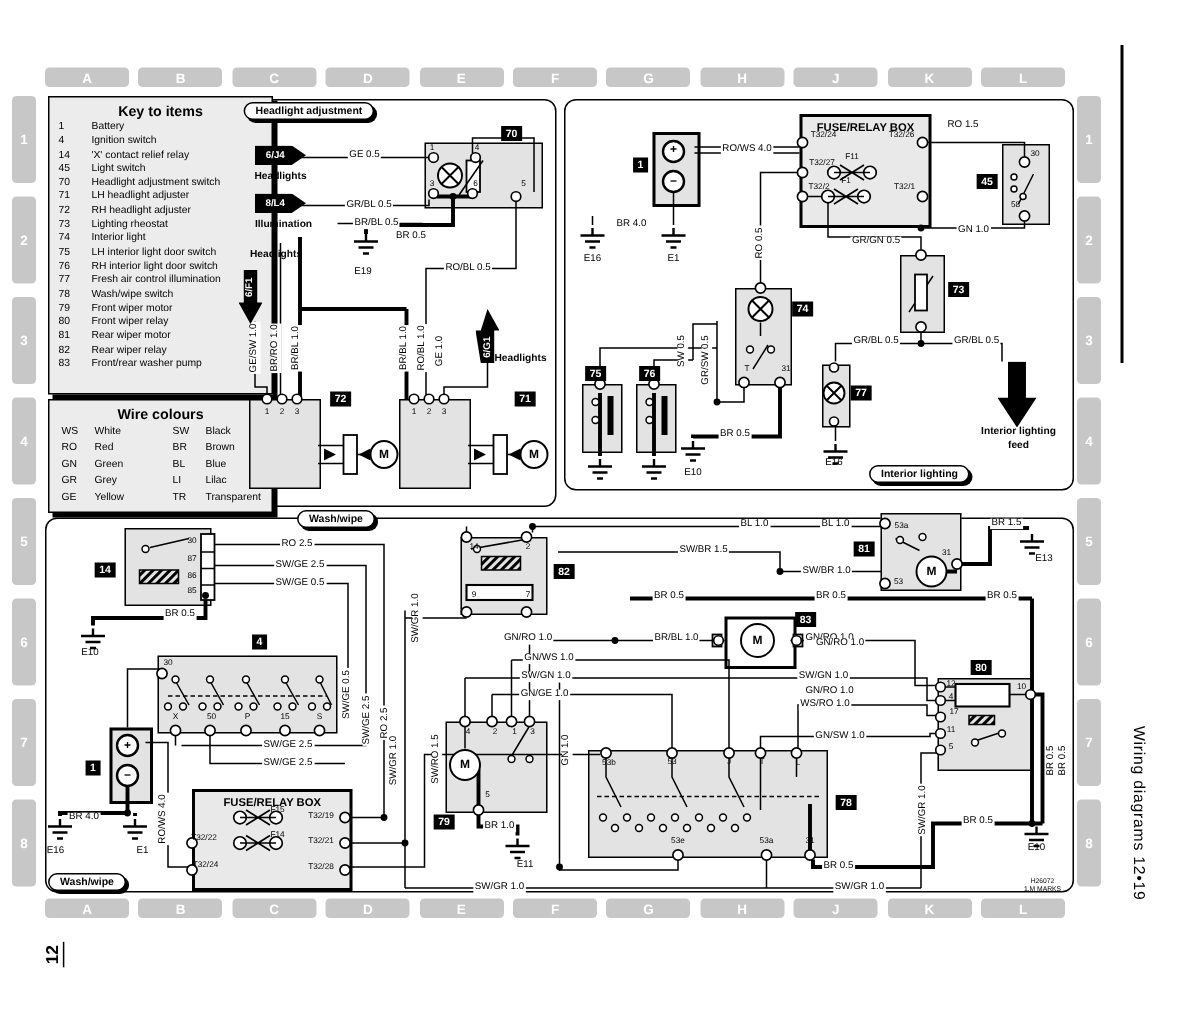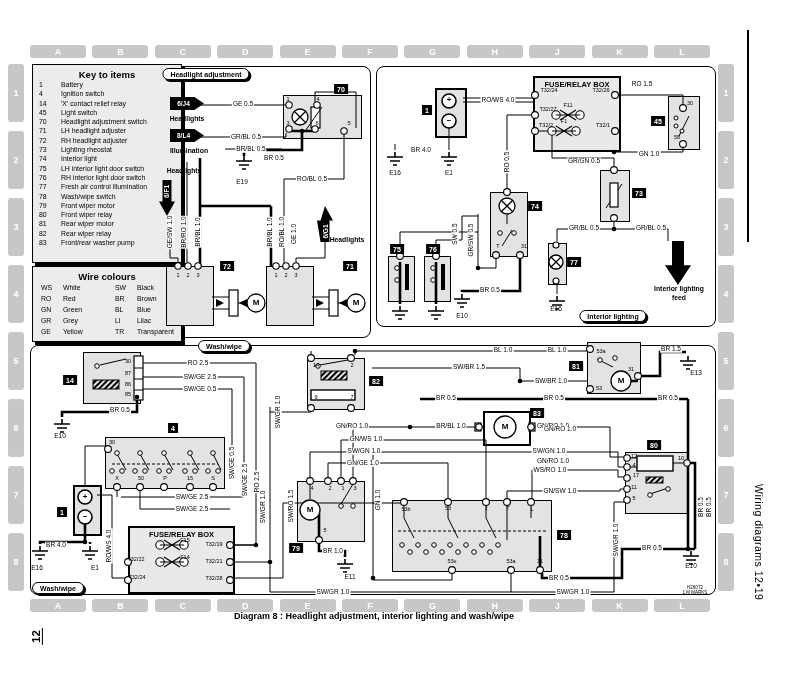--- a/index.html
+++ b/index.html
@@ -698,17 +698,16 @@
       <div class="gtab" style="left: 8px; top: 332px; width: 16px; height: 58px;">5</div>
       <div class="gtab" style="left: 718px; top: 332px; width: 16px; height: 58px;">5</div>
       <div class="gtab" style="left: 8px; top: 399px; width: 16px; height: 58px;">6</div>
       <div class="gtab" style="left: 718px; top: 399px; width: 16px; height: 58px;">6</div>
       <div class="gtab" style="left: 8px; top: 466px; width: 16px; height: 58px;">7</div>
       <div class="gtab" style="left: 718px; top: 466px; width: 16px; height: 58px;">7</div>
       <div class="gtab" style="left: 8px; top: 533px; width: 16px; height: 58px;">8</div>
       <div class="gtab" style="left: 718px; top: 533px; width: 16px; height: 58px;">8</div>
     </div>
 
-  <div class="caption">Diagram 8 : Headlight adjustment, interior lighting and wash/wipe</div>
   <div class="siderule"></div>
   <div class="sidebar">Wiring diagrams  12•19</div>
   <div class="pagetab">12</div>
 </div>
 
 </body></html>

